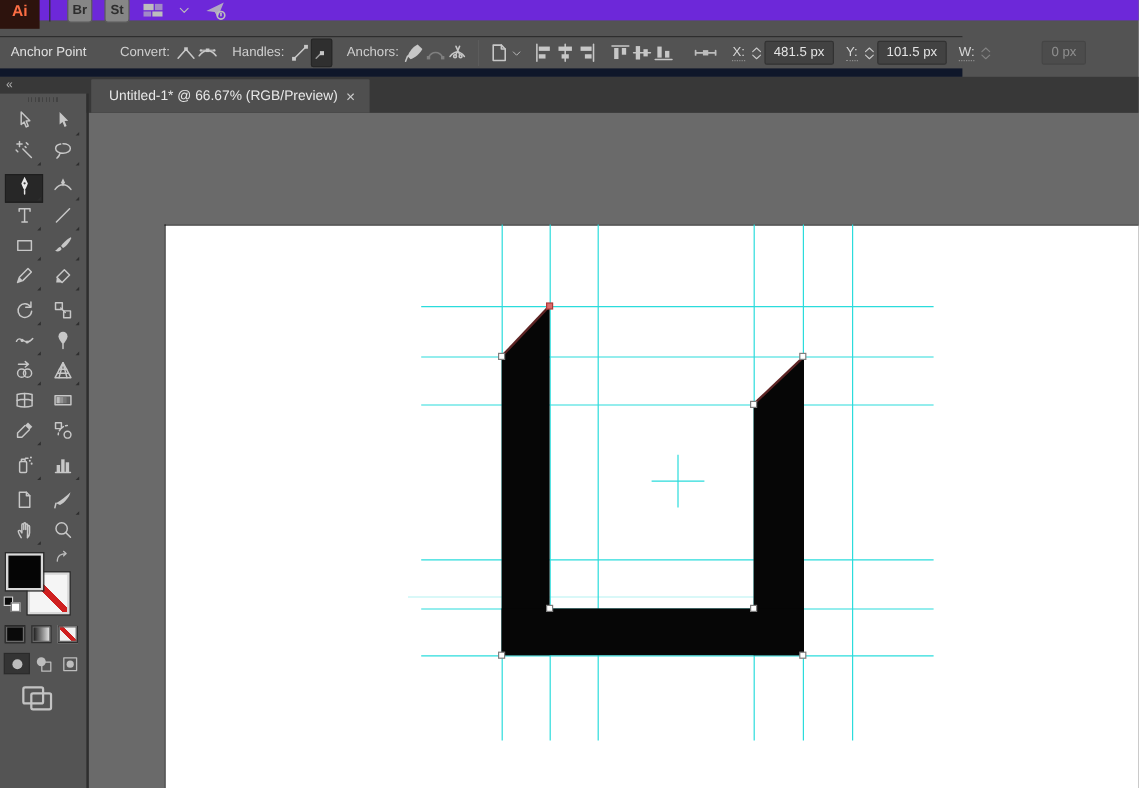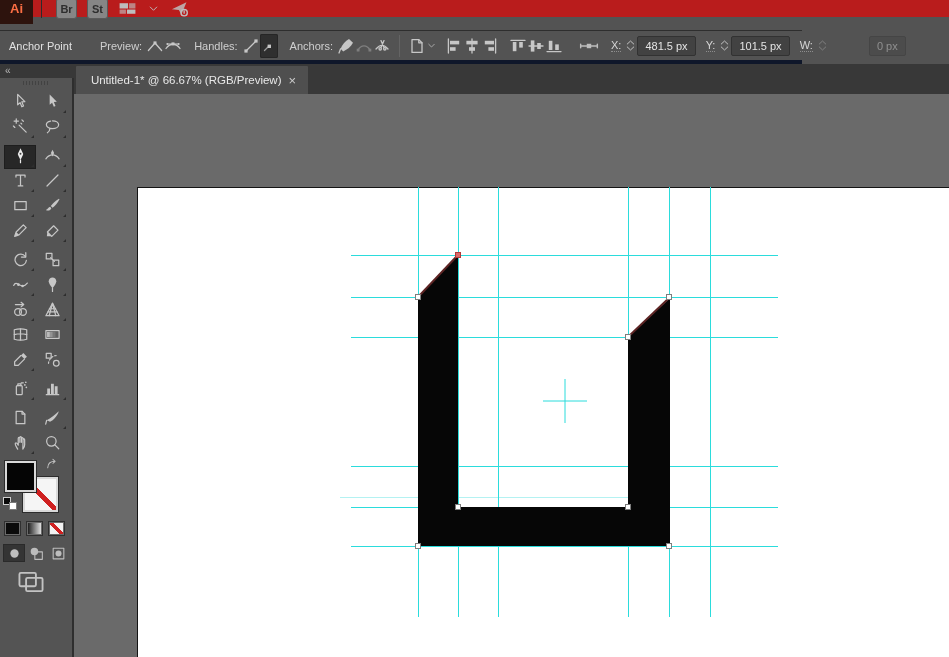--- a/index.html
+++ b/index.html
@@ -1,36 +1,36 @@
 <!DOCTYPE html>
 <html><head>
 <meta charset="utf-8">
 <style>
   * { margin:0; padding:0; box-sizing:border-box; }
   html,body { width:949px; height:657px; overflow:hidden; }
   body { position:relative; background:#535353; font-family:"Liberation Sans",sans-serif;
          -webkit-font-smoothing:antialiased; }
 
   
-  .menubar { position:absolute; left:0; top:0; width:949px; height:17px; background:#b91c1c;
+  .menubar { position:absolute; left:0; top:0; width:949px; height:17px; background:#6d28d9;
              display:flex; align-items:center; z-index:30; }
   .logo { width:33px; height:30px; background:#2d130d; color:#fc6e44; font-weight:bold;
           font-size:13px; display:flex; align-items:center; justify-content:center; }
   .menu-items { display:flex; align-items:center; margin-left:14px; }
   .menu-item { color:#d8d8d8; font-size:12px; padding:0 9px; height:30px; line-height:30px; cursor:default; }
   .menu-sep { width:1px; height:18px; background:#2c2c2c; margin:0 8px; }
   .menu-right { display:flex; align-items:center; gap:10px; margin-left:6px; }
   .mini-app-btn { width:21px; height:21px; background:#868686; border:1px solid #5a5a5a; border-radius:3px;
                   color:#2e2e2e; font-size:11px; font-weight:bold; display:flex; align-items:center;
                   justify-content:center; }
   .mb-icon { color:#bdbdbd; display:flex; align-items:center; }
 
   
   .controlbar { position:absolute; left:0; top:30px; width:802px; height:34px; background:#535353;
-                border-top:1px solid #2e2e2e; border-bottom:4px solid #0f172a;
+                border-top:1px solid #2e2e2e; border-bottom:7px solid #0f172a;
                 display:flex; align-items:center; z-index:30; white-space:nowrap; }
   .grip { width:5px; height:22px; margin-left:3px; margin-right:6px;
           background:repeating-linear-gradient(to bottom,#6a6a6a 0 1px,transparent 1px 3px); }
   .cb-title { color:#e0e0e0; font-size:11px; margin-right:16px; }
   .cb-label { color:#cfcfcf; font-size:11px; margin:0 4px 0 12px; }
   .cb-btn { width:24px; height:24px; display:flex; align-items:center; justify-content:center;
             color:#c7c7c7; border-radius:2px; cursor:pointer; }
   .cb-btn.pressed { background:#2f2f2f; box-shadow:inset 0 0 0 1px #262626; }
   .cb-btn.disabled { opacity:.38; }
   .cb-sep { width:1px; height:22px; background:#3a3a3a; border-right:1px solid #646464; margin:0 8px; }
@@ -118,21 +118,21 @@
           <circle cx="13.4" cy="13" r="3" stroke="currentColor" stroke-width="1.3" fill="none" stroke-linecap="round" stroke-linejoin="round"></circle>
           <path d="M13.4 11.4 V13.4" stroke="currentColor" stroke-width="1.3" fill="none" stroke-linecap="round" stroke-linejoin="round"></path>
         </svg>
       </span>
     </div>
 </div>
 
 <div class="controlbar" id="controlbar">
   <div class="grip"></div>
   <span class="cb-title">Anchor Point</span>
-<span class="cb-label">Preview:</span>
+<span class="cb-label">Convert:</span>
     <div class="cb-btn">
       <svg viewBox="0 0 18 18" width="18" height="18">
         <path d="M2.4 13.5 L9 6 L15.6 13.5" stroke="currentColor" stroke-width="1.3" fill="none" stroke-linecap="round" stroke-linejoin="round"></path>
         <rect x="7.5" y="4.4" width="3" height="3" fill="currentColor"></rect>
       </svg>
     </div>
     <div class="cb-btn">
       <svg viewBox="0 0 18 18" width="18" height="18">
         <path d="M2 11.5 C6 5.8 12 5.8 16 11.5" stroke="currentColor" stroke-width="1.3" fill="none" stroke-linecap="round" stroke-linejoin="round"></path>
         <path d="M3.4 7 H14.6" stroke="currentColor" stroke-width="1.3" fill="none" stroke-linecap="round" stroke-linejoin="round" opacity=".7"></path>

